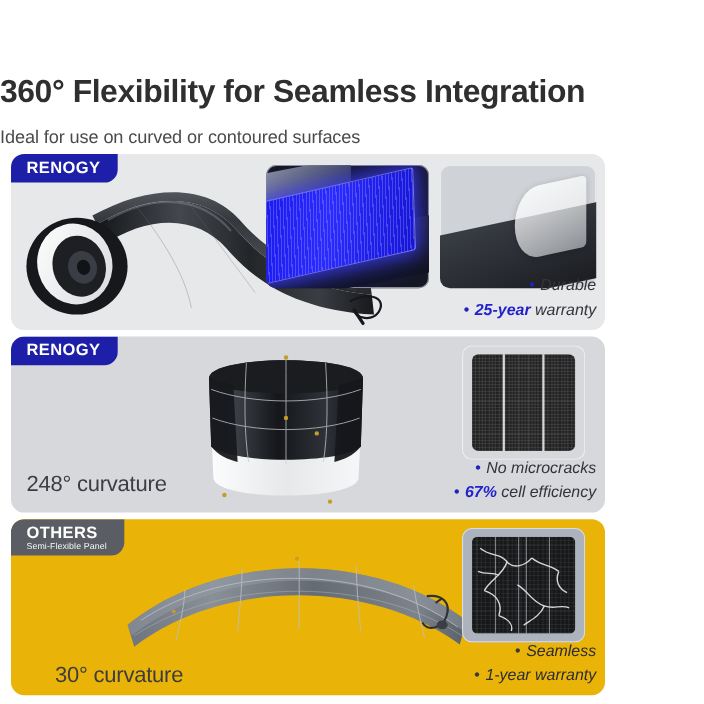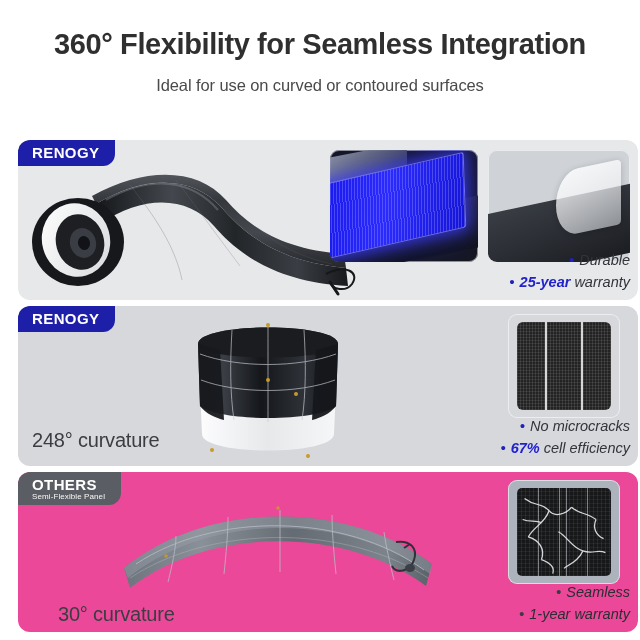--- a/index.html
+++ b/index.html
@@ -6,39 +6,39 @@
   body{
     width:640px;height:640px;
     background:#ffffff;
     font-family:"Liberation Sans",sans-serif;
     overflow:hidden;
     position:relative;
   }
   .page{position:relative;width:640px;height:640px;}
 
   
-  .hdr{padding-top:28px;text-align:center;}
+  .hdr{padding-top:68px;text-align:left;}
   .hdr h1{
     margin:0;font-size:29px;line-height:1.12;font-weight:700;
     color:#2f2f2f;letter-spacing:-0.4px;
   }
   .hdr h2{
     margin:16px 0 0 0;font-size:16.5px;font-weight:400;
     color:#4a4a4a;letter-spacing:-0.1px;
   }
 
   
-  .cards{position:absolute;left:10px;top:140px;width:620px;margin-left:8px;}
+  .cards{position:absolute;left:10px;top:140px;width:540px;}
   .card{
     position:relative;border-radius:12px;overflow:hidden;
     margin-bottom:6px;
   }
   .card1{height:160px;background:#e7e8ea;}
   .card2{height:160px;background:#d6d8dc;}
-  .card3{height:160px;background:#ec4899;}
+  .card3{height:160px;background:#eab308;}
 
   
   .badge{
     position:absolute;left:0;top:0;z-index:6;
     border-radius:10px 0 12px 0;
     padding:5px 16px 6px 14px;
     color:#fff;line-height:1;
   }
   .badge-renogy{background:#1e1fa8;}
   .badge-others{background:#5a5d63;padding-bottom:4px;}

